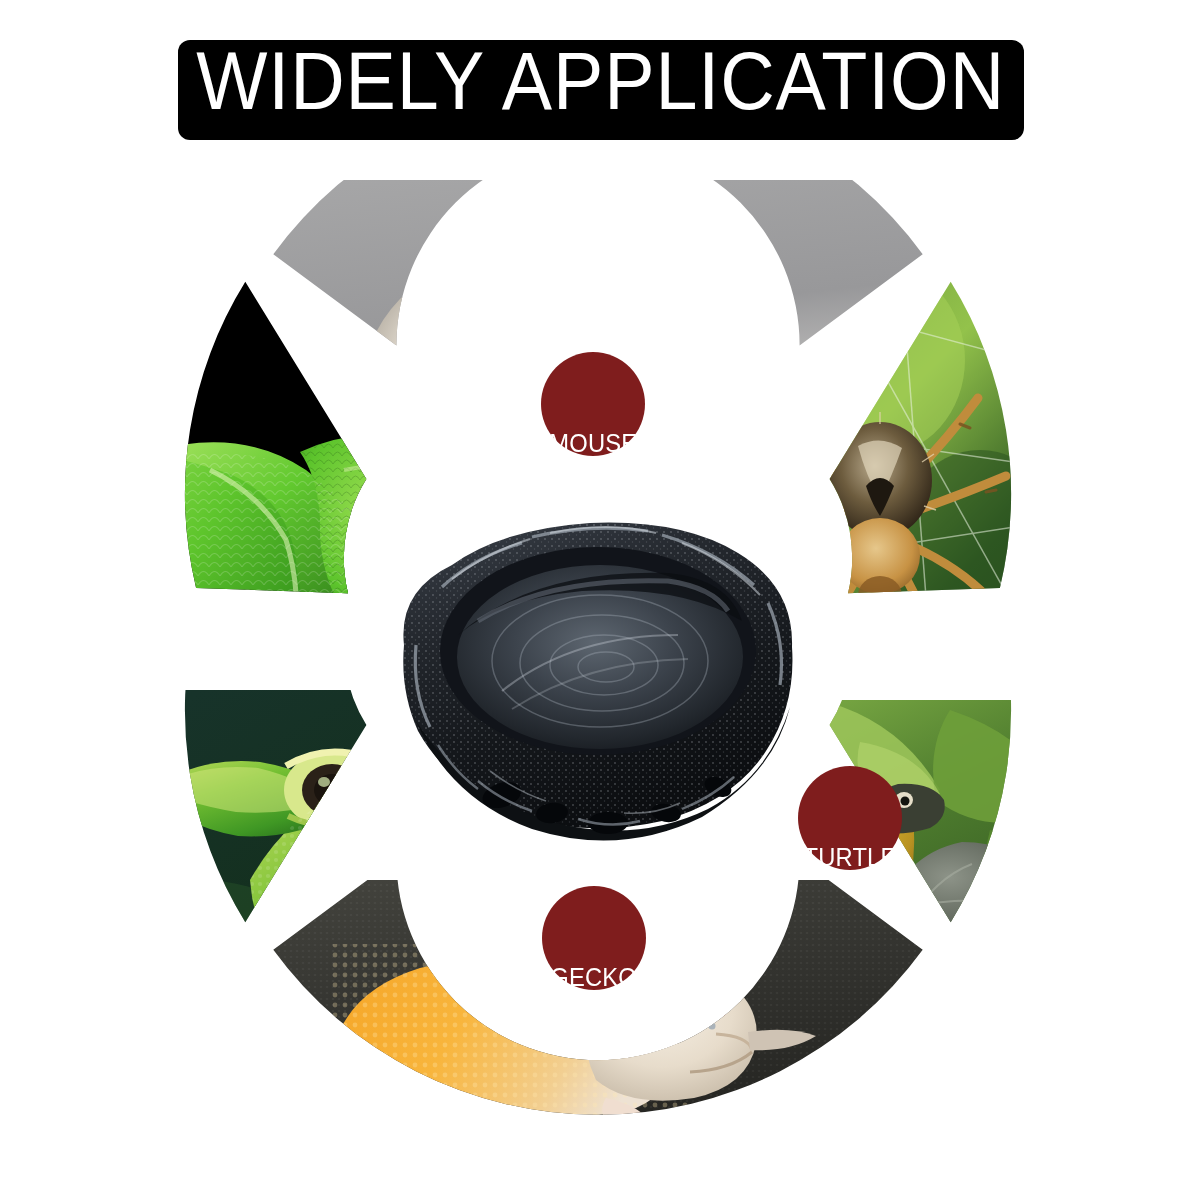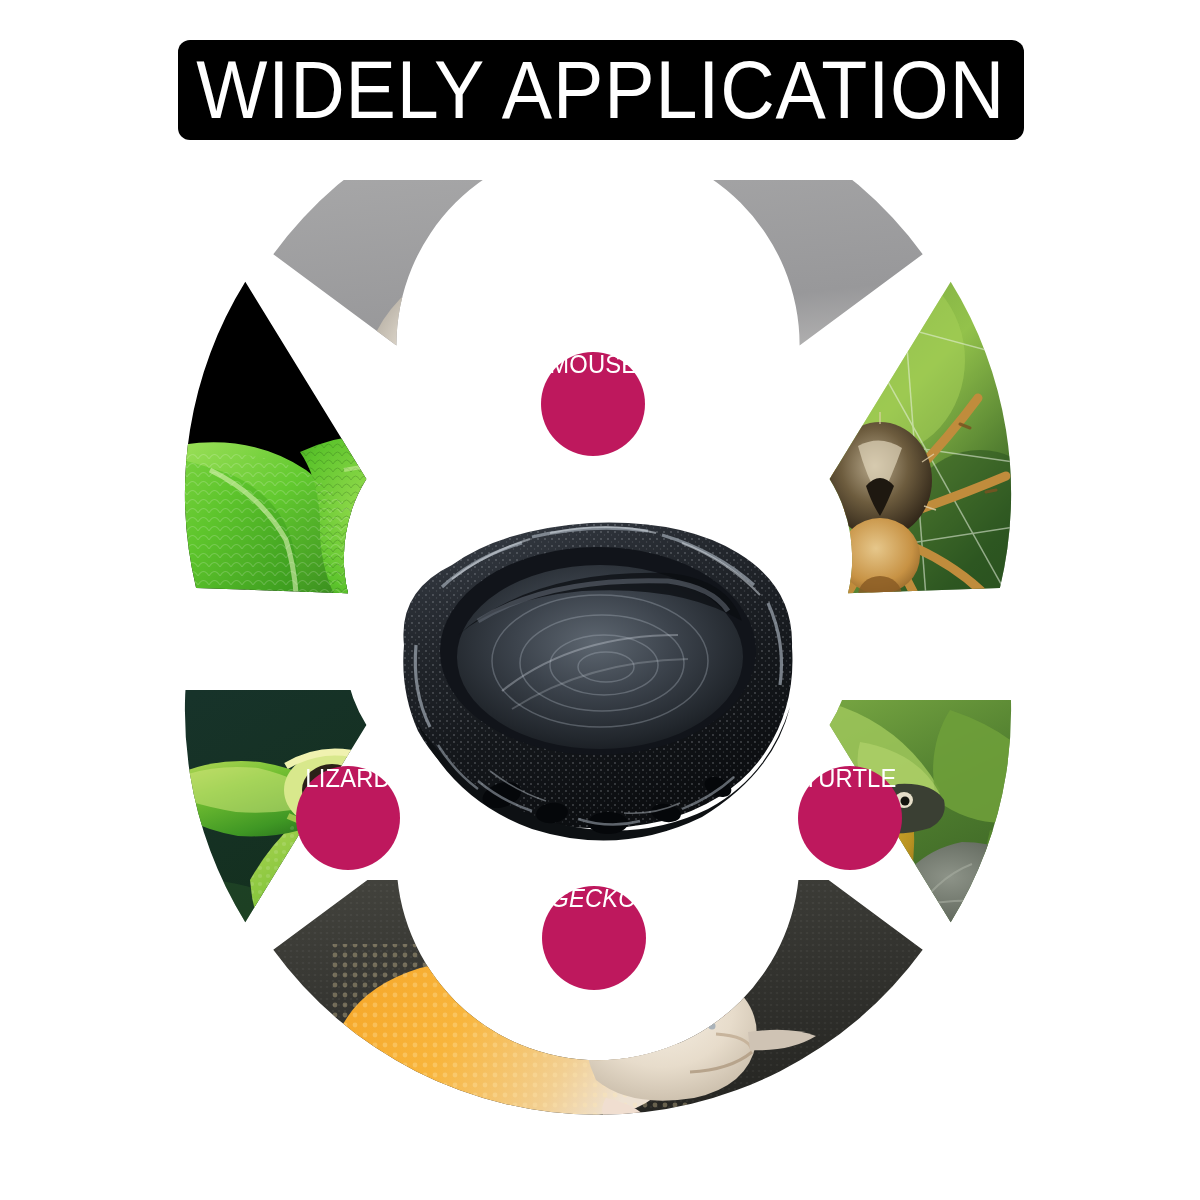--- a/index.html
+++ b/index.html
@@ -2,42 +2,42 @@
 <html><head>
 <meta charset="utf-8">
 <style>
   html,body{margin:0;padding:0;background:#ffffff;}
   body{width:1200px;height:1200px;overflow:hidden;
        font-family:"Liberation Sans","DejaVu Sans",sans-serif;}
   .stage{position:relative;width:1200px;height:1200px;background:#fff;}
 
   
   .banner{position:absolute;left:178px;top:40px;width:846px;height:100px;
-          background:#000;border-radius:12px;display:flex;align-items:center;
+          background:#000;border-radius:12px;display:flex;align-items:flex-start;
           justify-content:center;}
   .banner-text{color:#fff;font-size:82px;line-height:82px;font-weight:400;
                letter-spacing:1px;transform:scaleX(.92);white-space:nowrap;
                font-family:"Liberation Sans Narrow","Liberation Sans",sans-serif;}
 
   
   .wheel{position:absolute;left:0;top:0;width:1200px;height:1200px;}
   .wheel svg{position:absolute;left:0;top:0;}
 
   
   .badge{position:absolute;width:104px;height:104px;border-radius:50%;
-         background:#be185d;display:flex;align-items:flex-start;justify-content:center;
+         background:#7f1d1d;display:flex;align-items:flex-end;justify-content:center;
          z-index:40;}
   .badge span{color:#fff;font-size:25px;line-height:25px;letter-spacing:.2px;
               white-space:nowrap;transform:scaleX(.95);}
   .b-mouse {left:541px; top:352px;}
   .b-spider{left:784px; top:512px;}
   .b-snake {left:300px; top:510px;}
   .b-lizard{left:296px; top:766px;}
   .b-turtle{left:798px; top:766px;}
-  .b-gecko {left:542px; top:886px;font-style:italic;}
+  .b-gecko {left:542px; top:886px;}
 
   
   .bowl-wrap{position:absolute;left:382px;top:495px;width:430px;height:360px;z-index:30;}
 </style>
 </head>
 <body>
 
 <div class="stage">
 
   <div class="banner">
@@ -504,17 +504,14 @@
 
   <div class="badge b-mouse">
     <span>MOUSE</span>
   </div>
   <div class="badge b-turtle">
     <span>TURTLE</span>
   </div>
   <div class="badge b-gecko">
     <span>GECKO</span>
   </div>
-  <div class="badge b-lizard">
-    <span>LIZARD</span>
-  </div>
 
 </div>
 
 </body></html>

